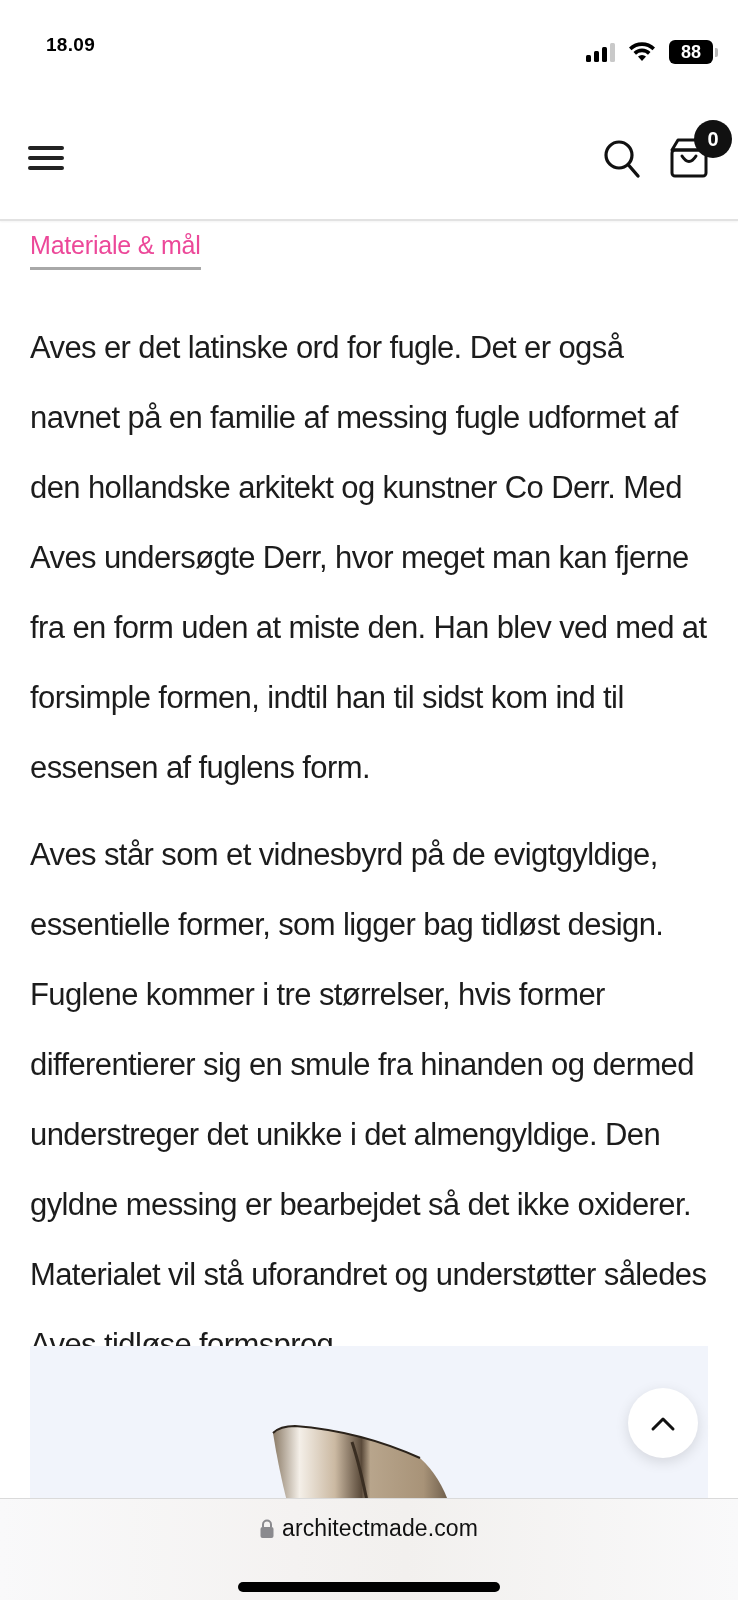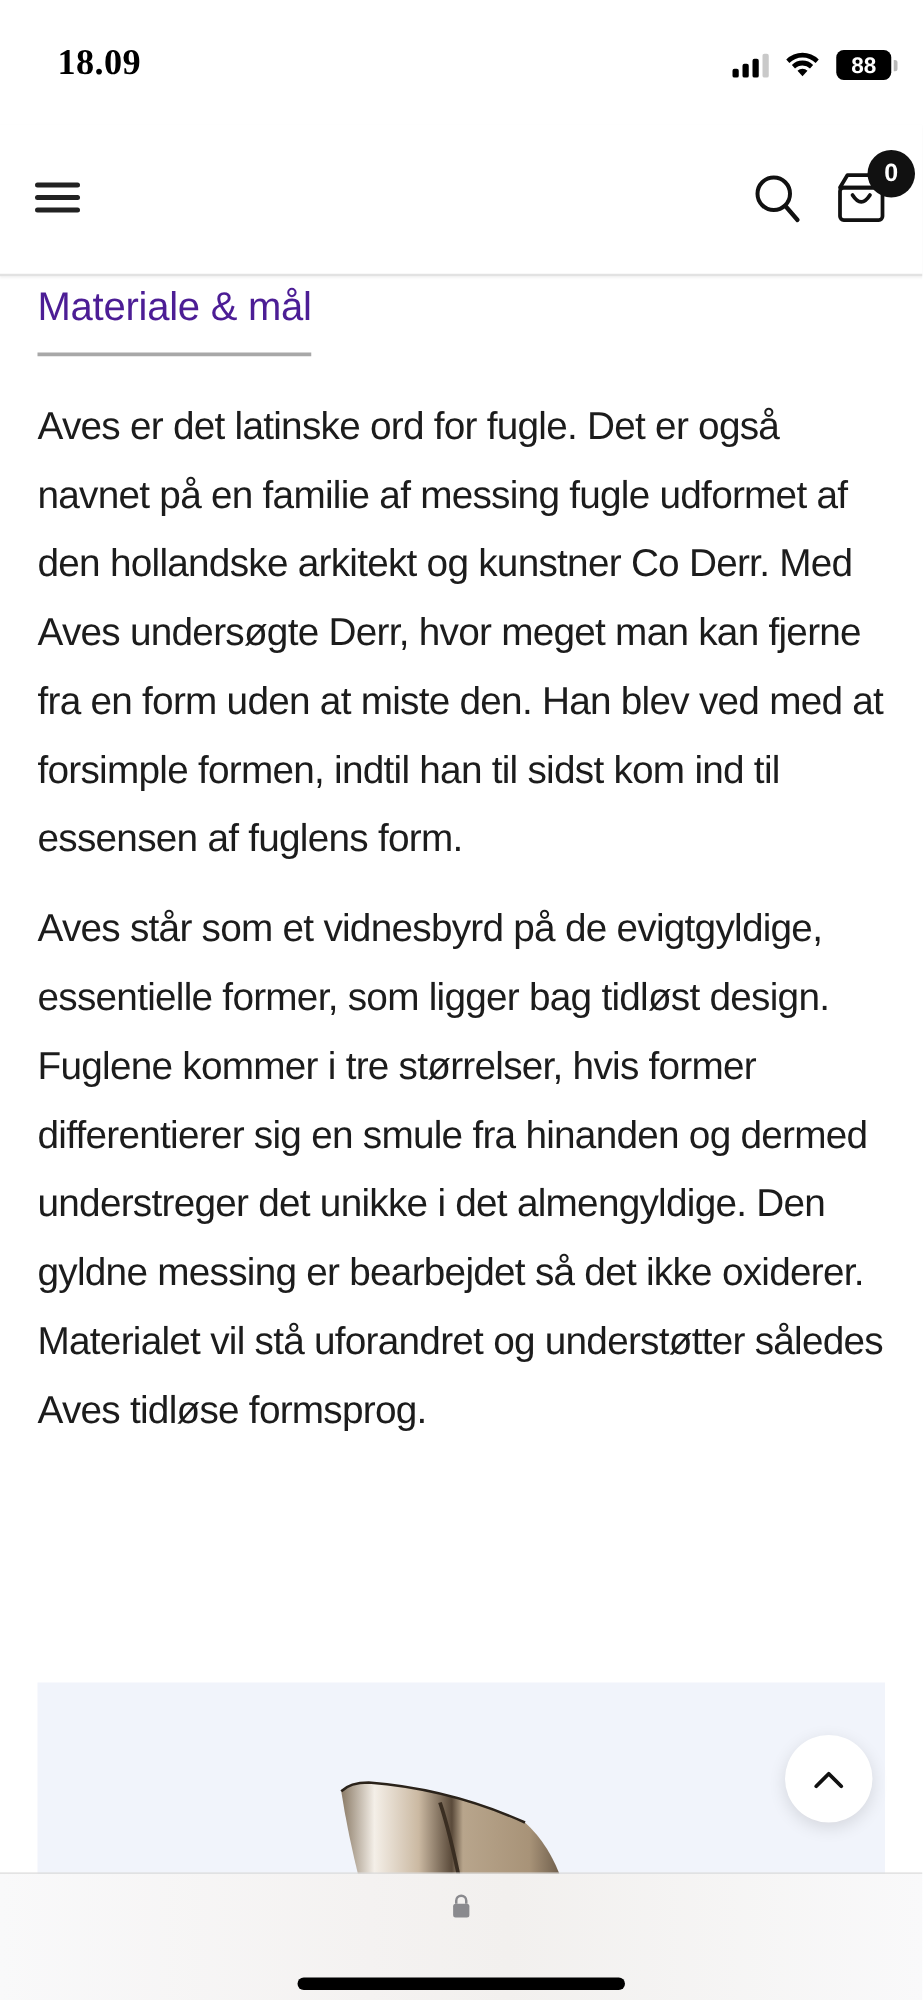--- a/index.html
+++ b/index.html
@@ -1,46 +1,46 @@
 <!DOCTYPE html>
 <html><head>
 <meta charset="utf-8">
 <style>
   * { box-sizing: border-box; margin: 0; padding: 0; }
   html, body { width: 738px; height: 1600px; overflow: hidden; background: #ffffff; }
   body { position: relative; font-family: "Liberation Sans", sans-serif; color: #1a1a1a; }
 
   
   .status-bar { position: absolute; left: 0; top: 0; width: 738px; height: 100px; background: #fff; }
-  .status-time { position: absolute; left: 46px; top: 34px; font-size: 29px; font-weight: bold; color: #000; letter-spacing: 0.3px; font-family: Liberation Serif, serif; }
+  .status-time { position: absolute; left: 46px; top: 34px; font-size: 19px; font-weight: bold; color: #000; letter-spacing: 0.3px; font-family: Liberation Sans, sans-serif; }
   .status-icons { position: absolute; right: 20px; top: 38px; height: 28px; display: flex; align-items: center; gap: 12px; }
   .signal { display: flex; align-items: flex-end; gap: 3px; height: 20px; }
   .signal span { width: 5px; background: #000; border-radius: 1.5px; }
   .signal span.dim { background: #c9c9c9; }
   .battery { position: relative; width: 44px; height: 24px; background: #000; border-radius: 6px; color: #fff; font-size: 18px; font-weight: bold; display: flex; align-items: center; justify-content: center; font-family: "Liberation Sans", sans-serif; }
   .battery-tip { width: 3px; height: 9px; background: #b9b9b9; border-radius: 0 2px 2px 0; margin-left: -10px; }
 
   
   .site-header { position: absolute; left: 0; top: 100px; width: 738px; height: 121px; background: #fff; border-bottom: 2px solid #e2e2e2; box-shadow: 0 1px 2px rgba(0,0,0,0.05); }
   .menu-btn { position: absolute; left: 28px; top: 44px; width: 38px; height: 28px; cursor: pointer; }
   .menu-btn span { position: absolute; left: 0; width: 36px; height: 3.5px; background: #222; border-radius: 2px; }
   .logo { position: absolute; left: 94px; top: 36px; font-size: 38px; letter-spacing: 11px; line-height: 44px; white-space: nowrap; font-family: "Liberation Sans", sans-serif; }
   .logo .bold { font-weight: bold; color: #333; }
   .logo .light { font-weight: normal; color: #555; -webkit-text-stroke: 0; opacity: 0.85; }
   .search-btn { position: absolute; left: 603px; top: 38px; width: 40px; height: 42px; cursor: pointer; }
   .cart-btn { position: absolute; left: 668px; top: 36px; width: 42px; height: 44px; cursor: pointer; }
   .cart-badge { position: absolute; left: 694px; top: 20px; width: 38px; height: 38px; border-radius: 50%; background: #111; color: #fff; font-size: 20px; font-weight: bold; display: flex; align-items: center; justify-content: center; }
 
   
   .tabs { position: absolute; left: 30px; top: 228px; display: flex; gap: 24px; }
-  .tab { font-size: 32px; color: #4c1d95; padding-bottom: 20px; border-bottom: 3px solid #a8a8a8; line-height: 34px; cursor: pointer; font-family: "Liberation Sans", sans-serif; letter-spacing: -0.2px; }
+  .tab { font-size: 25px; color: #ec4899; padding-bottom: 5px; border-bottom: 3px solid #a8a8a8; line-height: 34px; cursor: pointer; font-family: "Liberation Sans", sans-serif; letter-spacing: -0.2px; }
 
   
   .content { position: absolute; left: 30px; top: 313px; width: 685px; }
-  .content p { font-size: 31px; line-height: 55px; color: #1c1c1c; letter-spacing: -0.6px; font-family: "Liberation Sans", sans-serif; }
+  .content p { font-size: 31px; line-height: 70px; color: #1c1c1c; letter-spacing: -0.6px; font-family: "Liberation Sans", sans-serif; }
   .content p + p { margin-top: 17px; }
 
   
   .product-image { position: absolute; left: 30px; top: 1346px; width: 678px; height: 160px; background: #f1f4fb; overflow: hidden; }
 
   
   .back-to-top { position: absolute; left: 628px; top: 1388px; width: 70px; height: 70px; border-radius: 50%; background: #fff; box-shadow: 0 4px 14px rgba(0,0,0,0.12); display: flex; align-items: center; justify-content: center; cursor: pointer; }
 
   
   .browser-bar { position: absolute; left: 0; top: 1498px; width: 738px; height: 102px; background: linear-gradient(90deg, #f9f9fa 0%, #f4f2f1 40%, #f2f0ee 55%, #f9f9fa 100%); border-top: 1px solid #dadada; }
@@ -127,15 +127,16 @@
     <polyline points="3,15 13,5 23,15" fill="none" stroke="#111" stroke-width="3" stroke-linecap="round" stroke-linejoin="round"></polyline>
   </svg>
 </div>
 
 <div class="browser-bar">
   <div class="url-box">
     <svg width="14" height="20" viewBox="0 0 14 20">
       <path d="M3 8 V5.5 A4 4 0 0 1 11 5.5 V8" fill="none" stroke="#8a8a8e" stroke-width="2"></path>
       <rect x="0.5" y="8" width="13" height="11" rx="2" fill="#8a8a8e"></rect>
     </svg>
+    <span class="url-text">architectmade.com</span>
   </div>
   <div class="home-indicator"></div>
 </div>
 
 </body></html>

